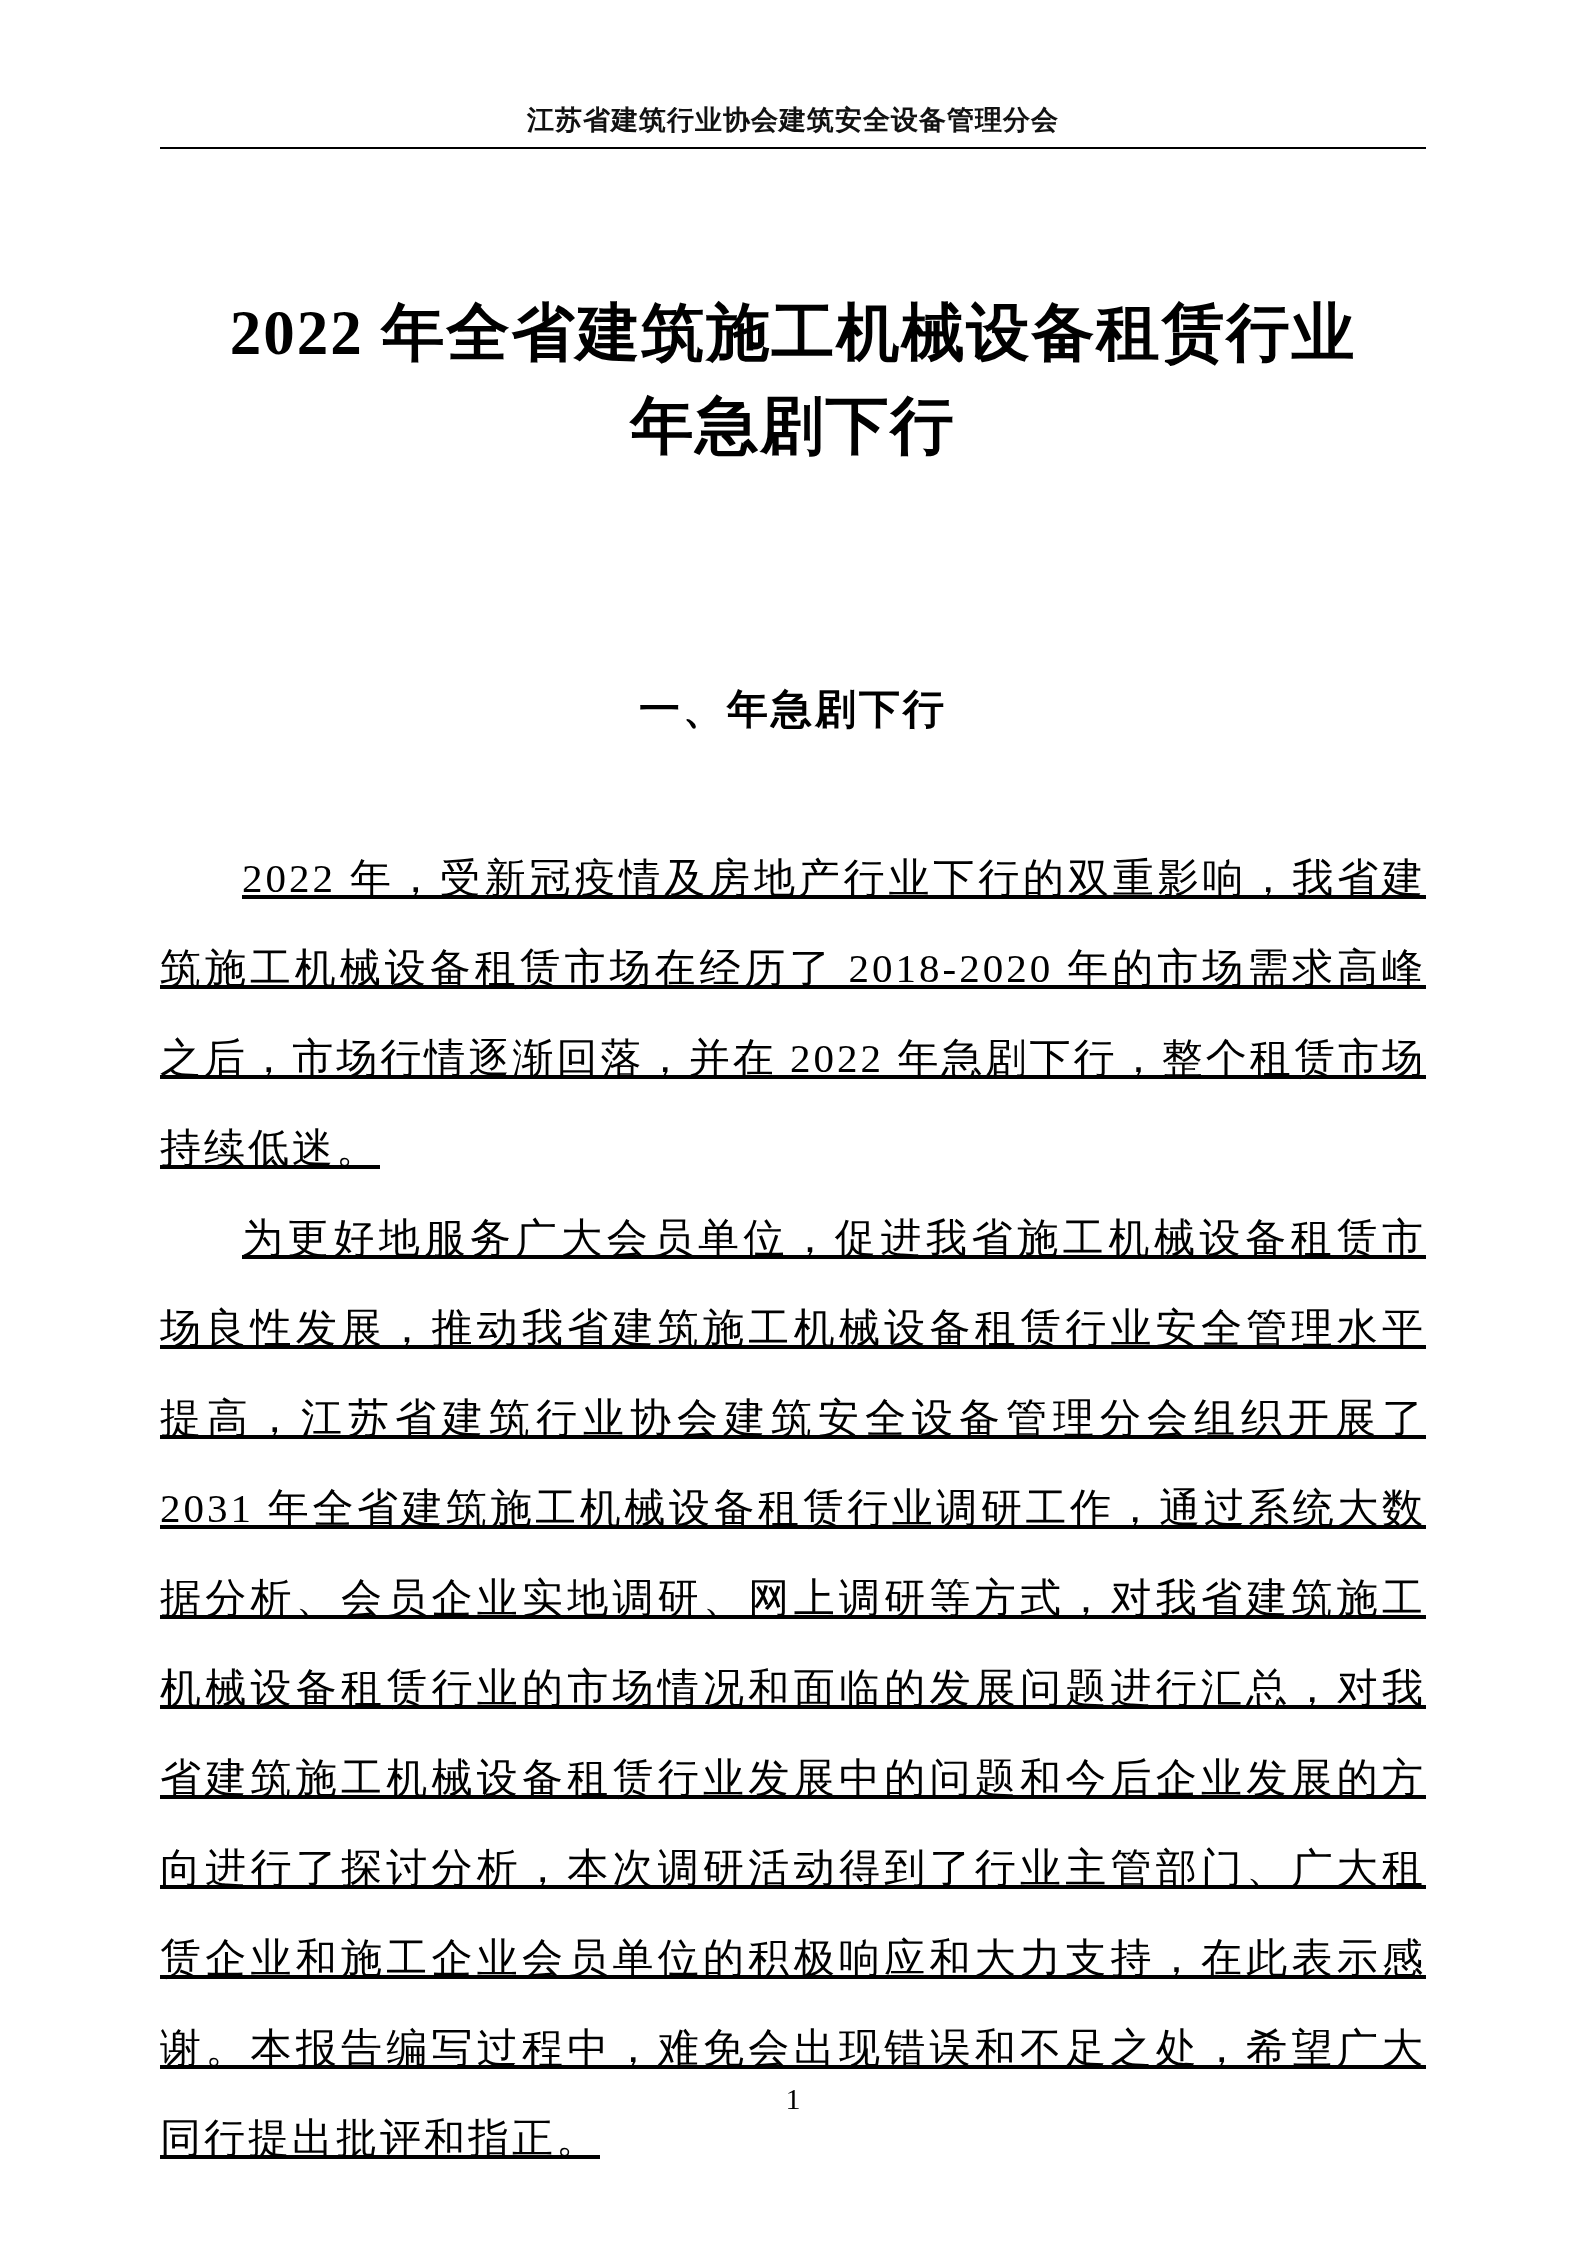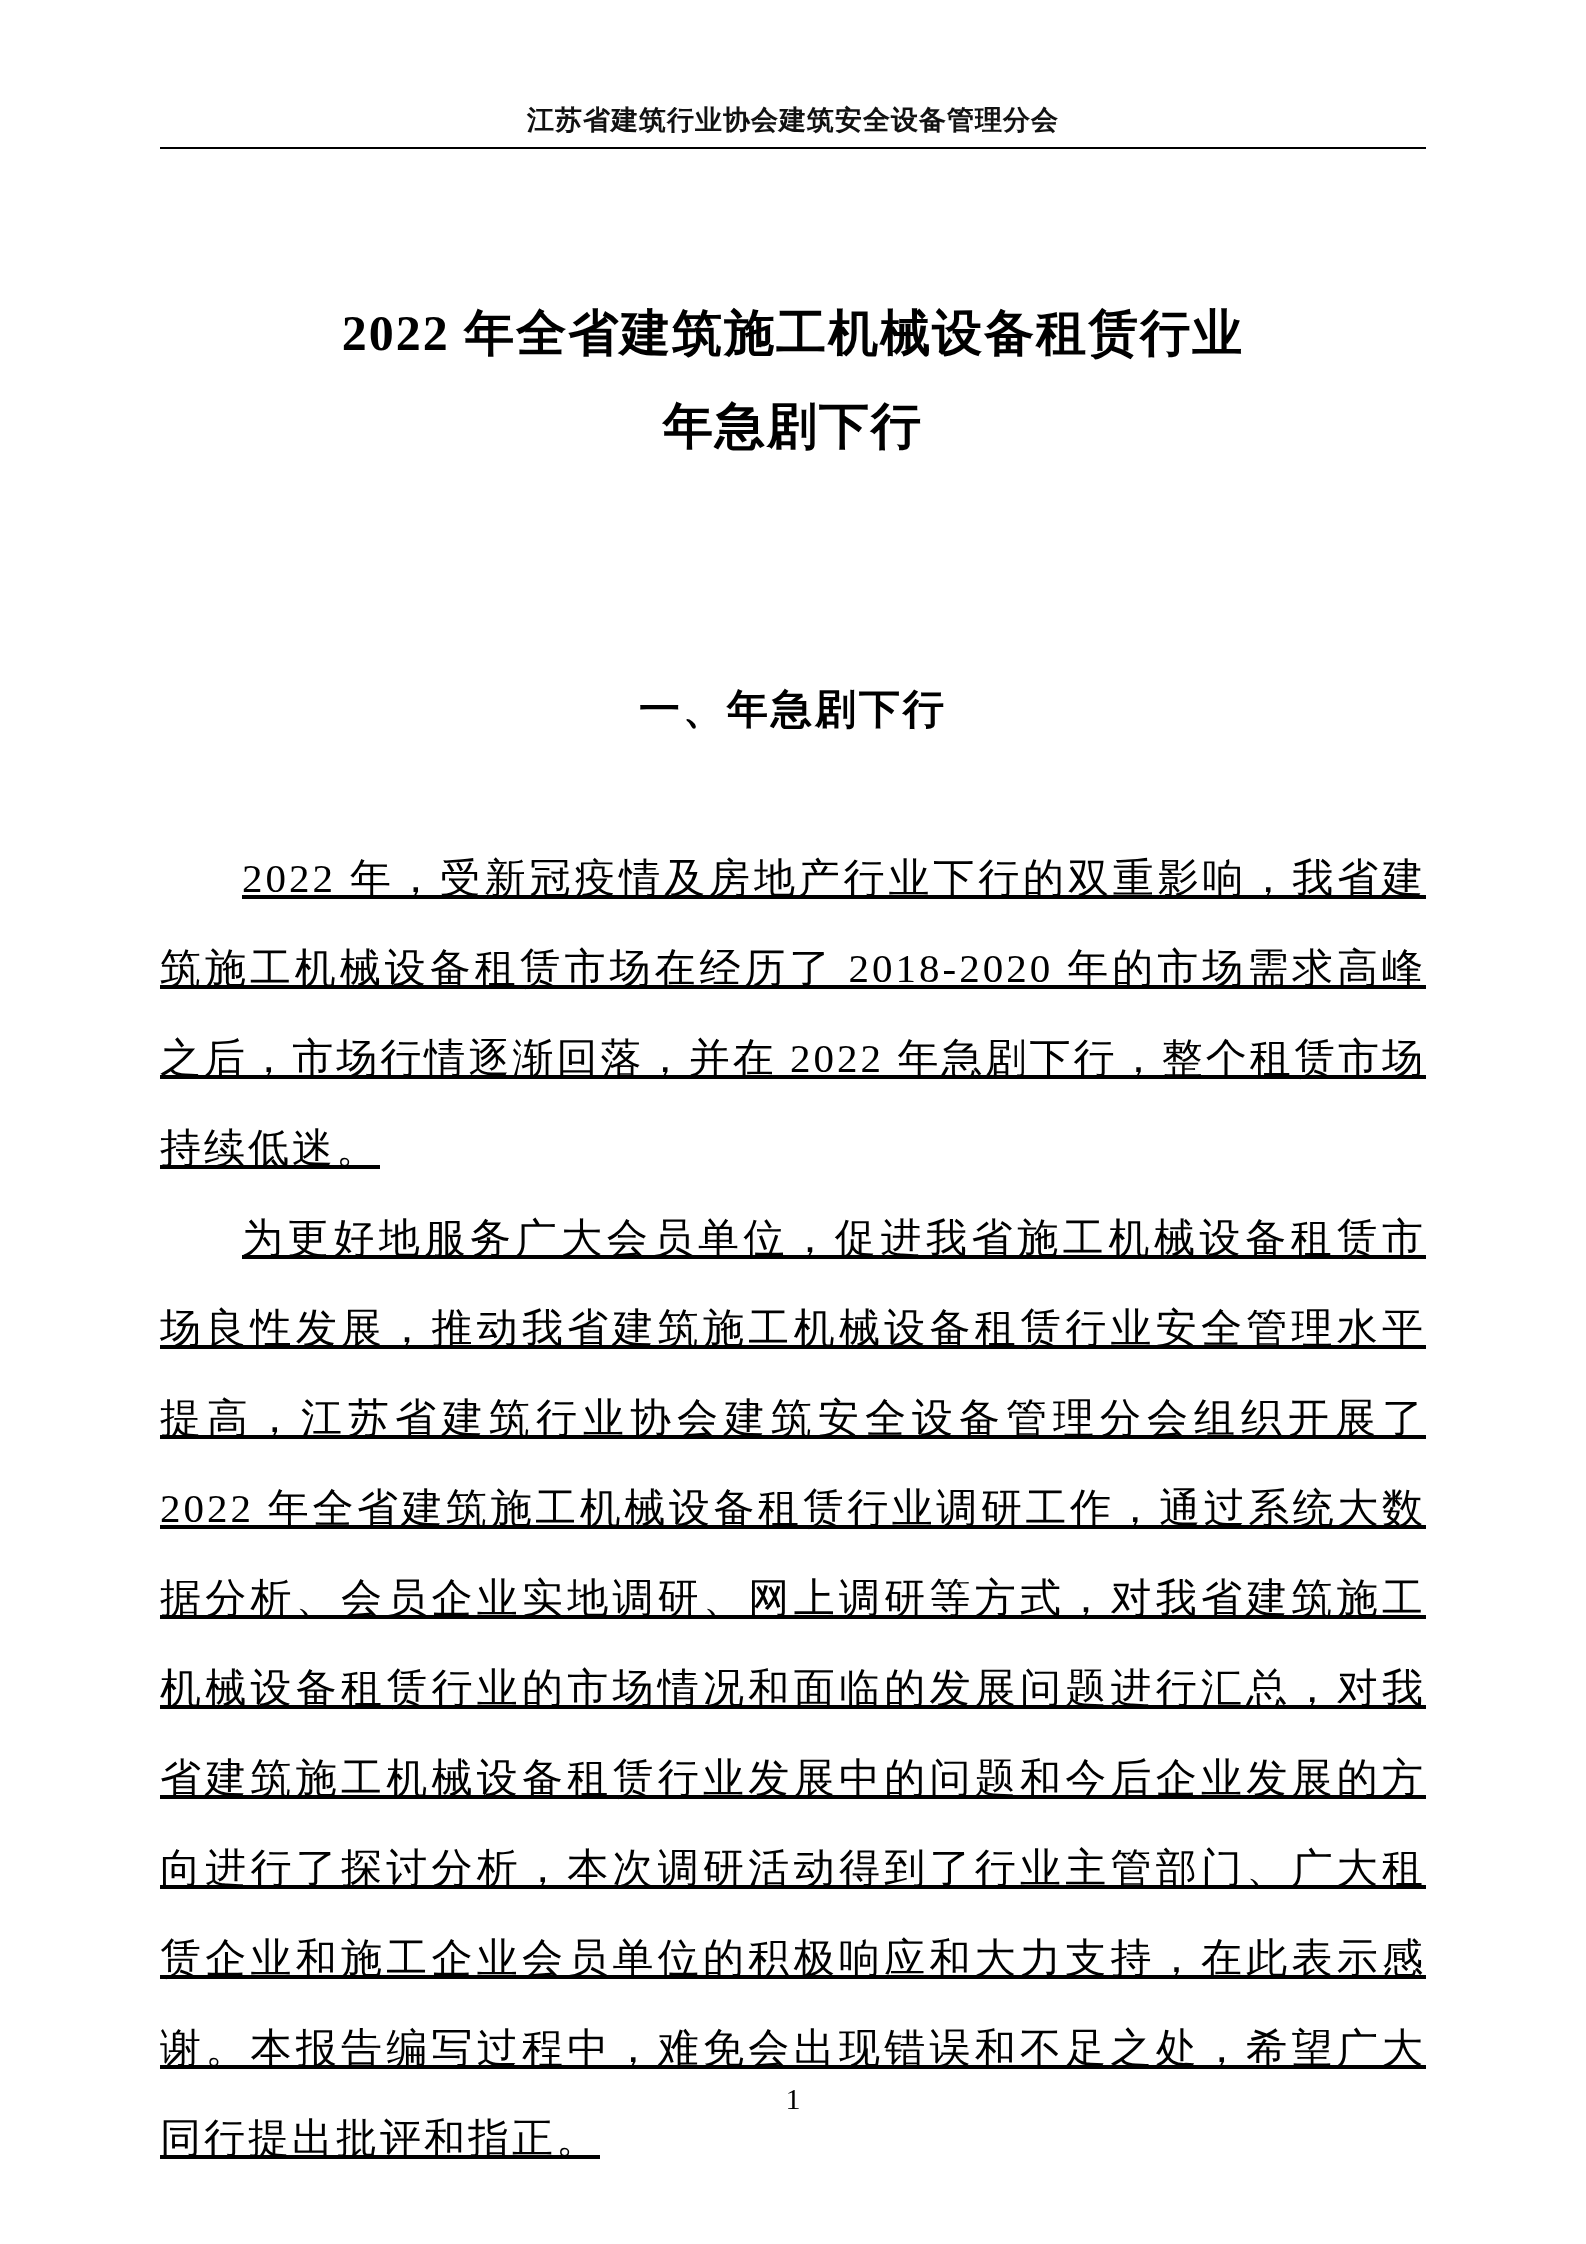--- a/index.html
+++ b/index.html
@@ -28,21 +28,21 @@
     font-family: "Liberation Sans", "DejaVu Sans", sans-serif;
     font-size: 27px;
     font-weight: bold;
     letter-spacing: 1px;
     color: #111111;
   }
   .doc-title {
     margin-top: 138px;
     text-align: center;
     font-weight: bold;
-    font-size: 50px;
+    font-size: 63px;
     line-height: 93px;
     letter-spacing: 2px;
     color: #000000;
   }
   .section-heading {
     margin-top: 212px;
     text-align: center;
     font-family: "Liberation Sans", "DejaVu Sans", sans-serif;
     font-weight: bold;
     font-size: 41px;
@@ -84,18 +84,18 @@
 
   <div class="doc-title">
     <div>2022 年全省建筑施工机械设备租赁行业</div>
     <div>年急剧下行</div>
   </div>
 
   <div class="section-heading">一、年急剧下行</div>
 
   <div class="body-text">
     <p>2022 年，受新冠疫情及房地产行业下行的双重影响，我省建筑施工机械设备租赁市场在经历了 2018-2020 年的市场需求高峰之后，市场行情逐渐回落，并在 2022 年急剧下行，整个租赁市场持续低迷。</p>
-    <p>为更好地服务广大会员单位，促进我省施工机械设备租赁市场良性发展，推动我省建筑施工机械设备租赁行业安全管理水平提高，江苏省建筑行业协会建筑安全设备管理分会组织开展了 2022 年全省建筑施工机械设备租赁行业调研工作，通过系统大数据分析、会员企业实地调研、网上调研等方式，对我省建筑施工机械设备租赁行业的市场情况和面临的发展问题进行汇总，对我省建筑施工机械设备租赁行业发展中的问题和今后企业发展的方向进行了探讨分析，本次调研活动得到了行业主管部门、广大租赁企业和施工企业会员单位的积极响应和大力支持，在此表示感谢。本报告编写过程中，难免会出现错误和不足之处，希望广大同行提出批评和指正。</p>
+    <p>为更好地服务广大会员单位，促进我省施工机械设备租赁市场良性发展，推动我省建筑施工机械设备租赁行业安全管理水平提高，江苏省建筑行业协会建筑安全设备管理分会组织开展了 2031 年全省建筑施工机械设备租赁行业调研工作，通过系统大数据分析、会员企业实地调研、网上调研等方式，对我省建筑施工机械设备租赁行业的市场情况和面临的发展问题进行汇总，对我省建筑施工机械设备租赁行业发展中的问题和今后企业发展的方向进行了探讨分析，本次调研活动得到了行业主管部门、广大租赁企业和施工企业会员单位的积极响应和大力支持，在此表示感谢。本报告编写过程中，难免会出现错误和不足之处，希望广大同行提出批评和指正。</p>
   </div>
 
   <div class="page-number">1</div>
 
 </div>
 
 </body></html>

